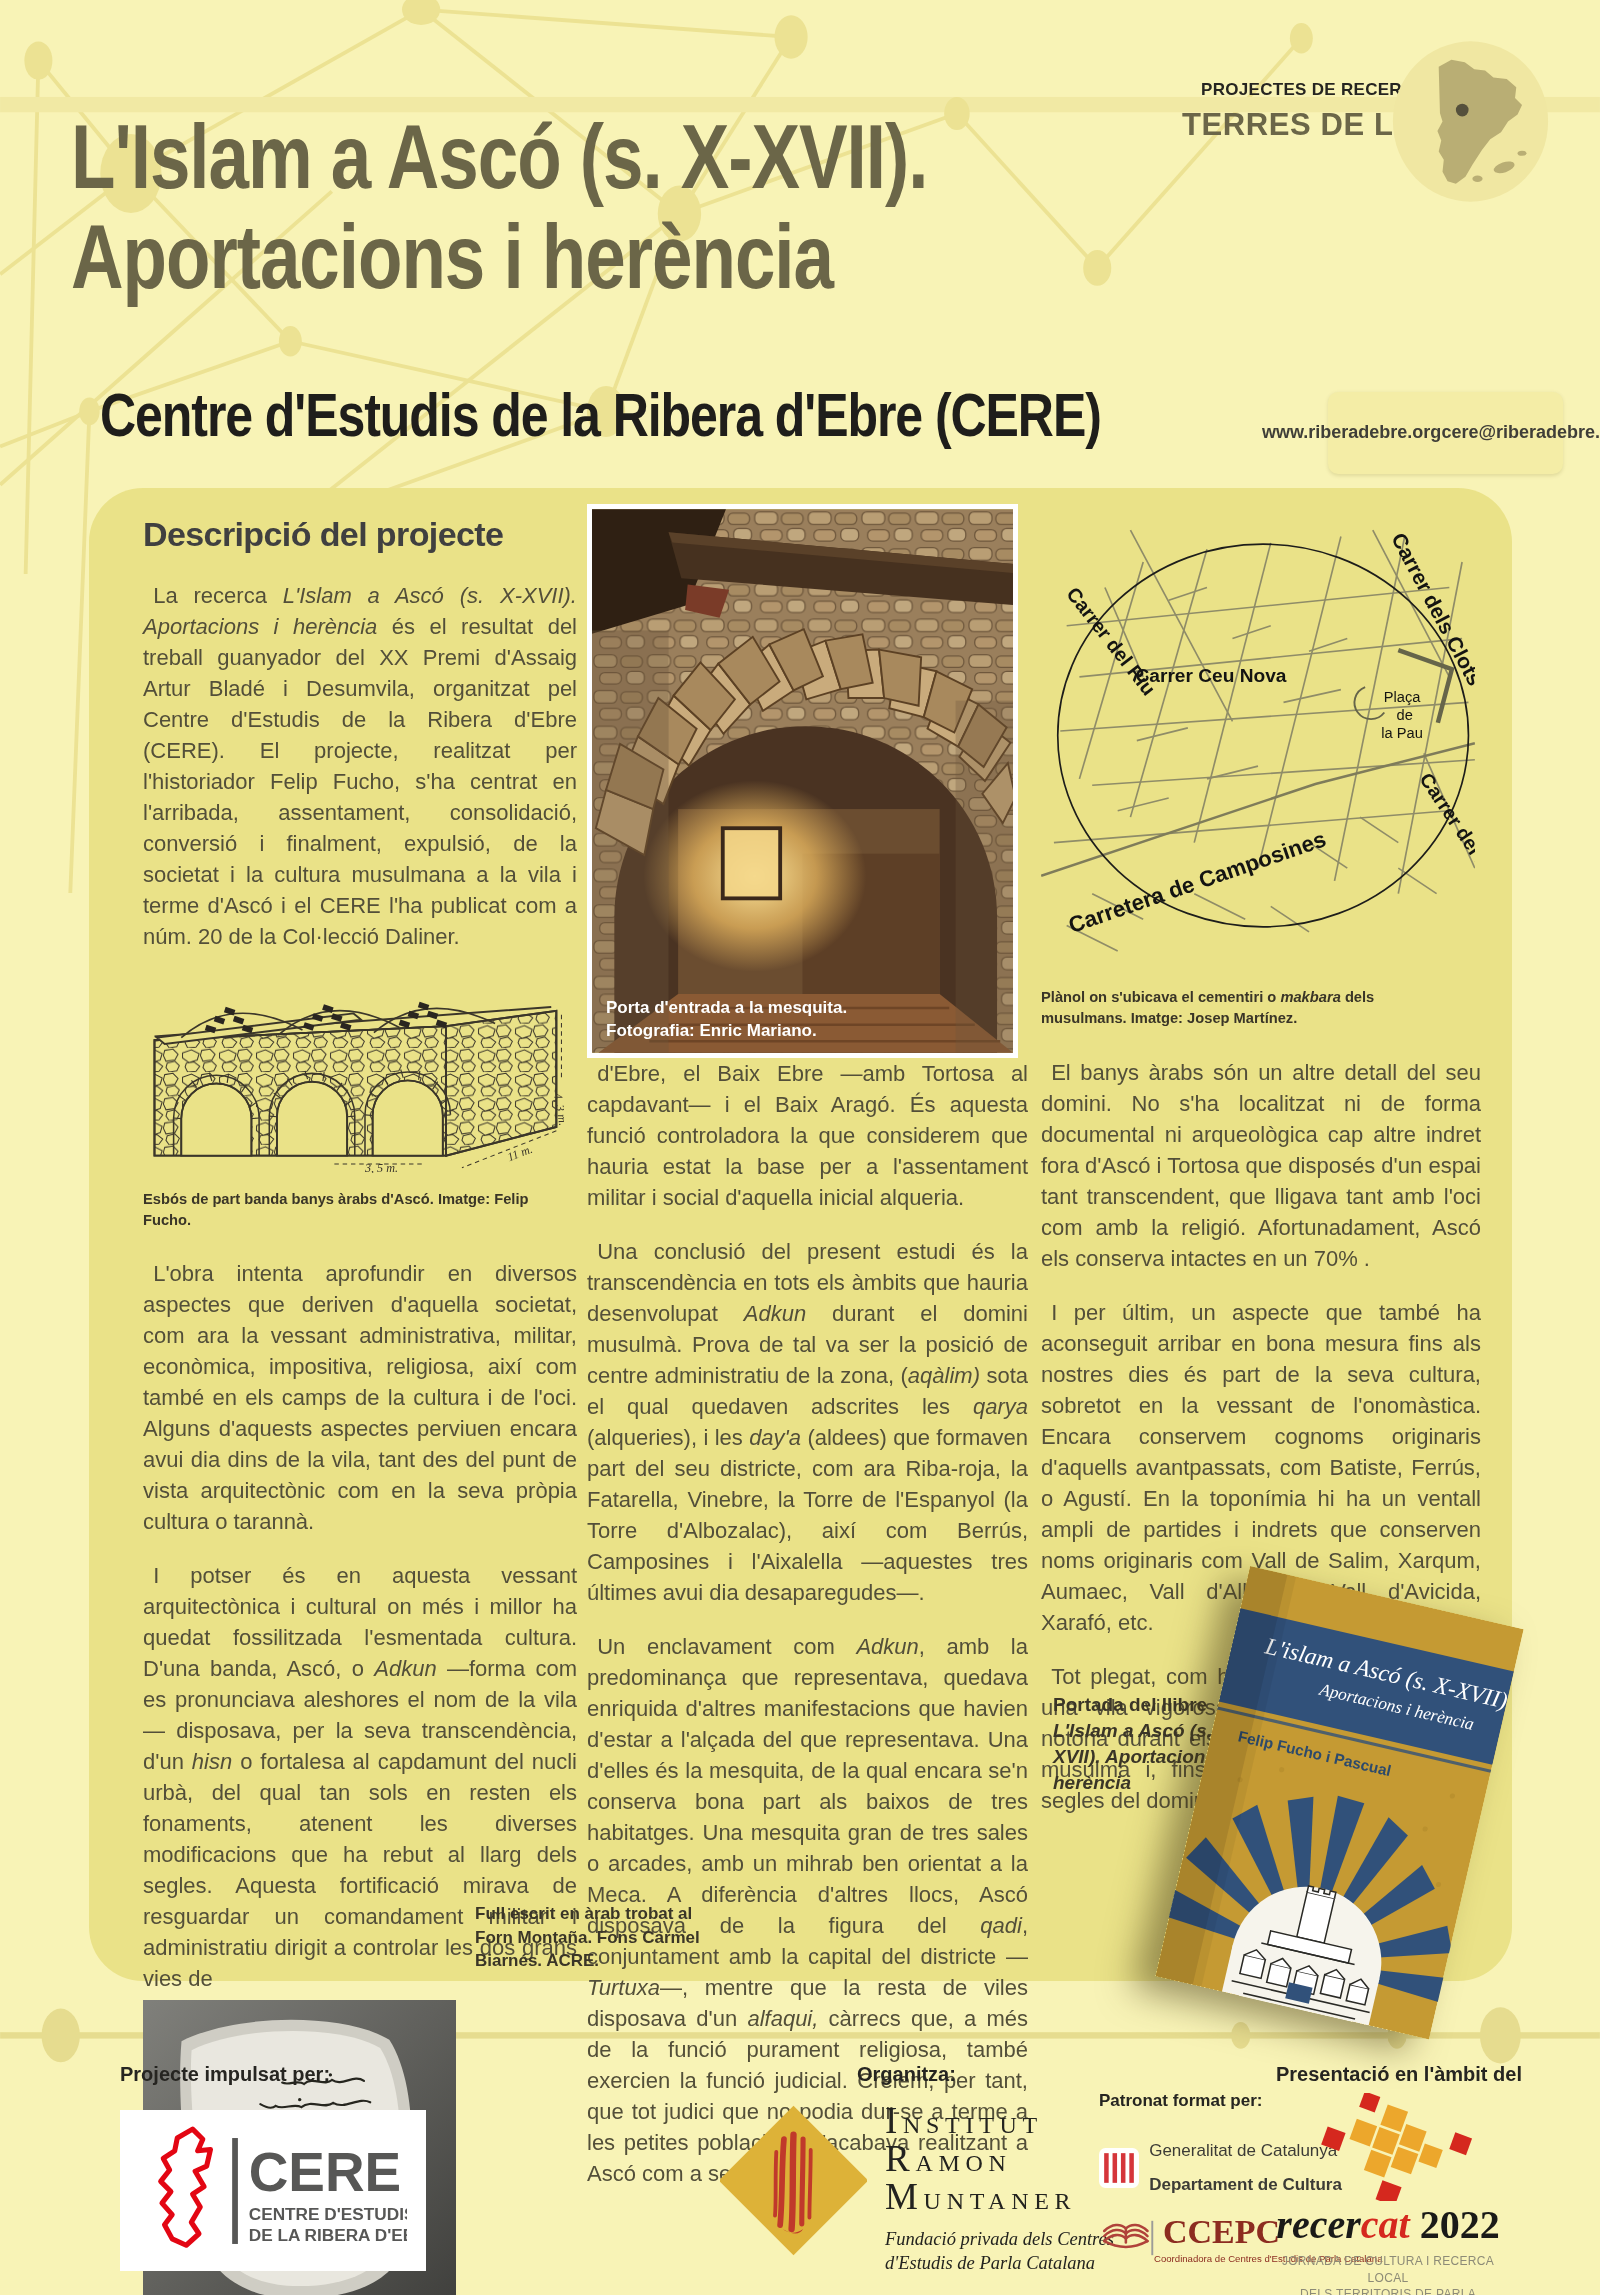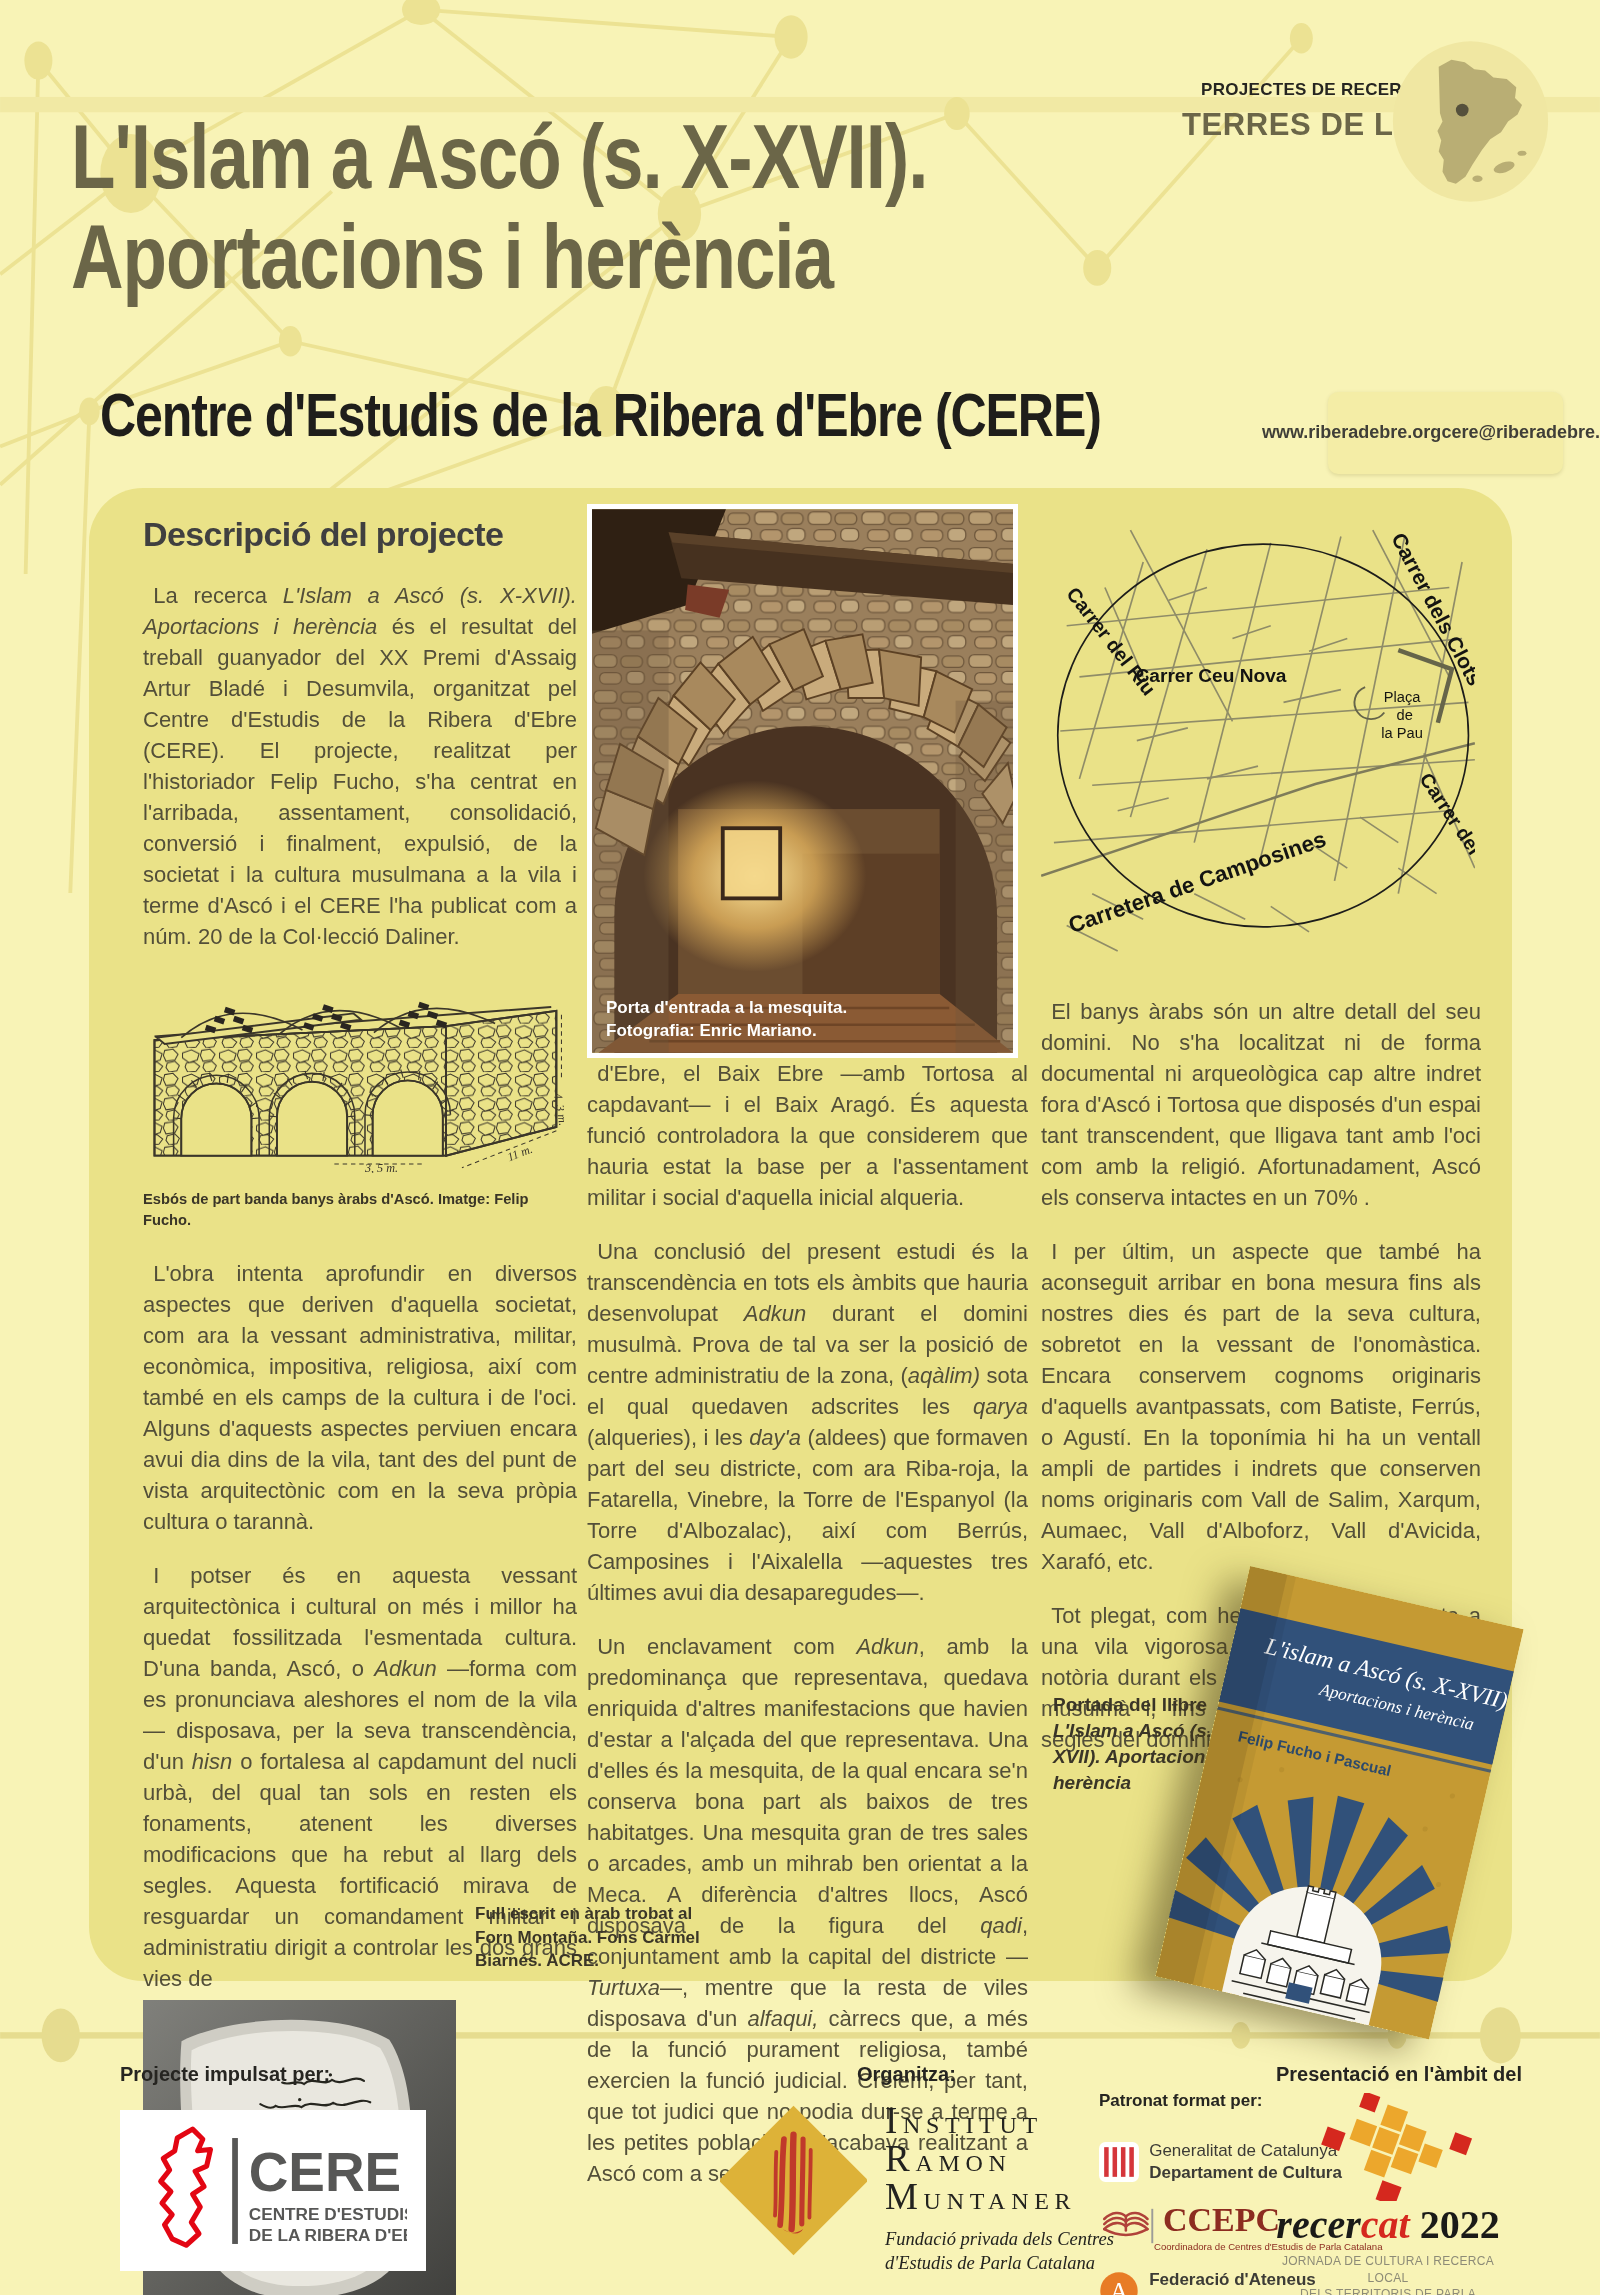--- a/index.html
+++ b/index.html
@@ -53,21 +53,21 @@
   .cere-box{position:absolute;left:120px;top:2110px;width:306px;height:161px;background:#fff;z-index:2;
             display:flex;align-items:center;justify-content:center;}
   .irm{position:absolute;left:720px;top:2104px;z-index:2;display:flex;align-items:flex-start;}
   .irm-text{margin-left:18px;font-family:"Liberation Serif",serif;color:#23231f;}
   .irm-text p.irm-line{margin:0;font-size:24px;letter-spacing:5.7px;text-transform:uppercase;line-height:33px;}
   .irm-text p.irm-line::first-letter{font-size:37px;}
   .irm-text p.irm-sub{margin:9px 0 0 0;font-style:italic;font-size:18.5px;line-height:24px;letter-spacing:0;}
   .patronat{position:absolute;left:1099px;top:2117px;z-index:2;}
   .p-row{display:flex;align-items:center;margin-bottom:16.6px;}
   .p-row .txt{margin-left:10.2px;font-size:17px;line-height:22px;color:#3c3b36;}
-  .p-row .txt b{display:block;}
+  .p-row .txt b{display:block;margin-top:12px;}
   .ccepc-name{font-family:"Liberation Serif",serif;font-weight:bold;font-size:34px;color:#8c2c20;margin-left:9px;}
   .ccepc-sub{font-size:9.6px;color:#8c2c20;margin-top:2.6px;}
   .recercat{position:absolute;left:1273px;top:2093px;width:230px;z-index:2;text-align:center;}
   .recercat .wordmark{font-family:"Liberation Serif",serif;font-style:italic;font-weight:bold;font-size:40px;color:#1a1a18;}
   .recercat .wordmark .cat{color:#d5281e;}
   .recercat .wordmark .yr{font-style:normal;font-weight:bold;}
   .recercat .sub{font-size:12px;color:#8d8b77;line-height:16.6px;margin-top:5.1px;letter-spacing:0.3px;}
 </style>
 </head>
 <body>
@@ -391,20 +391,21 @@
             <g font-size="23" text-anchor="middle">
               <text x="566" y="300">Plaça</text>
               <text x="570" y="328">de</text>
               <text x="566" y="356">la Pau</text>
             </g>
             <text x="48" y="662" font-size="35" font-weight="bold" transform="rotate(-19 48 662)">Carretera de Camposines</text>
             <text x="592" y="420" font-size="31" font-weight="bold" transform="rotate(56 592 420)">Carrer del Riu</text>
           </g>
         </svg>
       </figure>
+      <div class="cap map-cap"><span>Plànol on s'ubicava el cementiri o </span><span style="font-style: italic;">makbara</span><span> dels musulmans. Imatge: Josep Martínez.</span></div>
 
       <p class="body">El banys àrabs són un altre detall del seu domini. No s'ha localitzat ni de forma documental ni arqueològica cap altre indret fora d'Ascó i Tortosa que disposés d'un espai tant transcendent, que lligava tant amb l'oci com amb la religió. Afortunadament, Ascó els conserva intactes en un 70% .</p>
       <p class="body">I per últim, un aspecte que també ha aconseguit arribar en bona mesura fins als nostres dies és part de la seva cultura, sobretot en la vessant de l'onomàstica. Encara conservem cognoms originaris d'aquells avantpassats, com Batiste, Ferrús, o Agustí. En la toponímia hi ha un ventall ampli de partides i indrets que conserven noms originaris com Vall de Salim, Xarqum, Aumaec, Vall d'Alboforz, Vall d'Avicida, Xarafó, etc.</p>
       <p class="body">Tot plegat, com hem anotat, ens apunta a una vila vigorosa, activa, transcendent i notòria durant els darrers segles del domini musulmà i, fins i tot, durant els primers segles del domini cristià.</p>
     </div>
   </div>
 
   <div class="cap ms-caption">Full escrit en àrab trobat al Forn Montaña. Fons Carmel Biarnés. ACRE.</div>
 
   <div class="book-caption"><span style="font-weight: bold;">Portada del llibre </span><span style="font-style: italic; font-weight: bold;">L'Islam a Ascó (s. X-XVII). Aportacions i herència</span></div>

